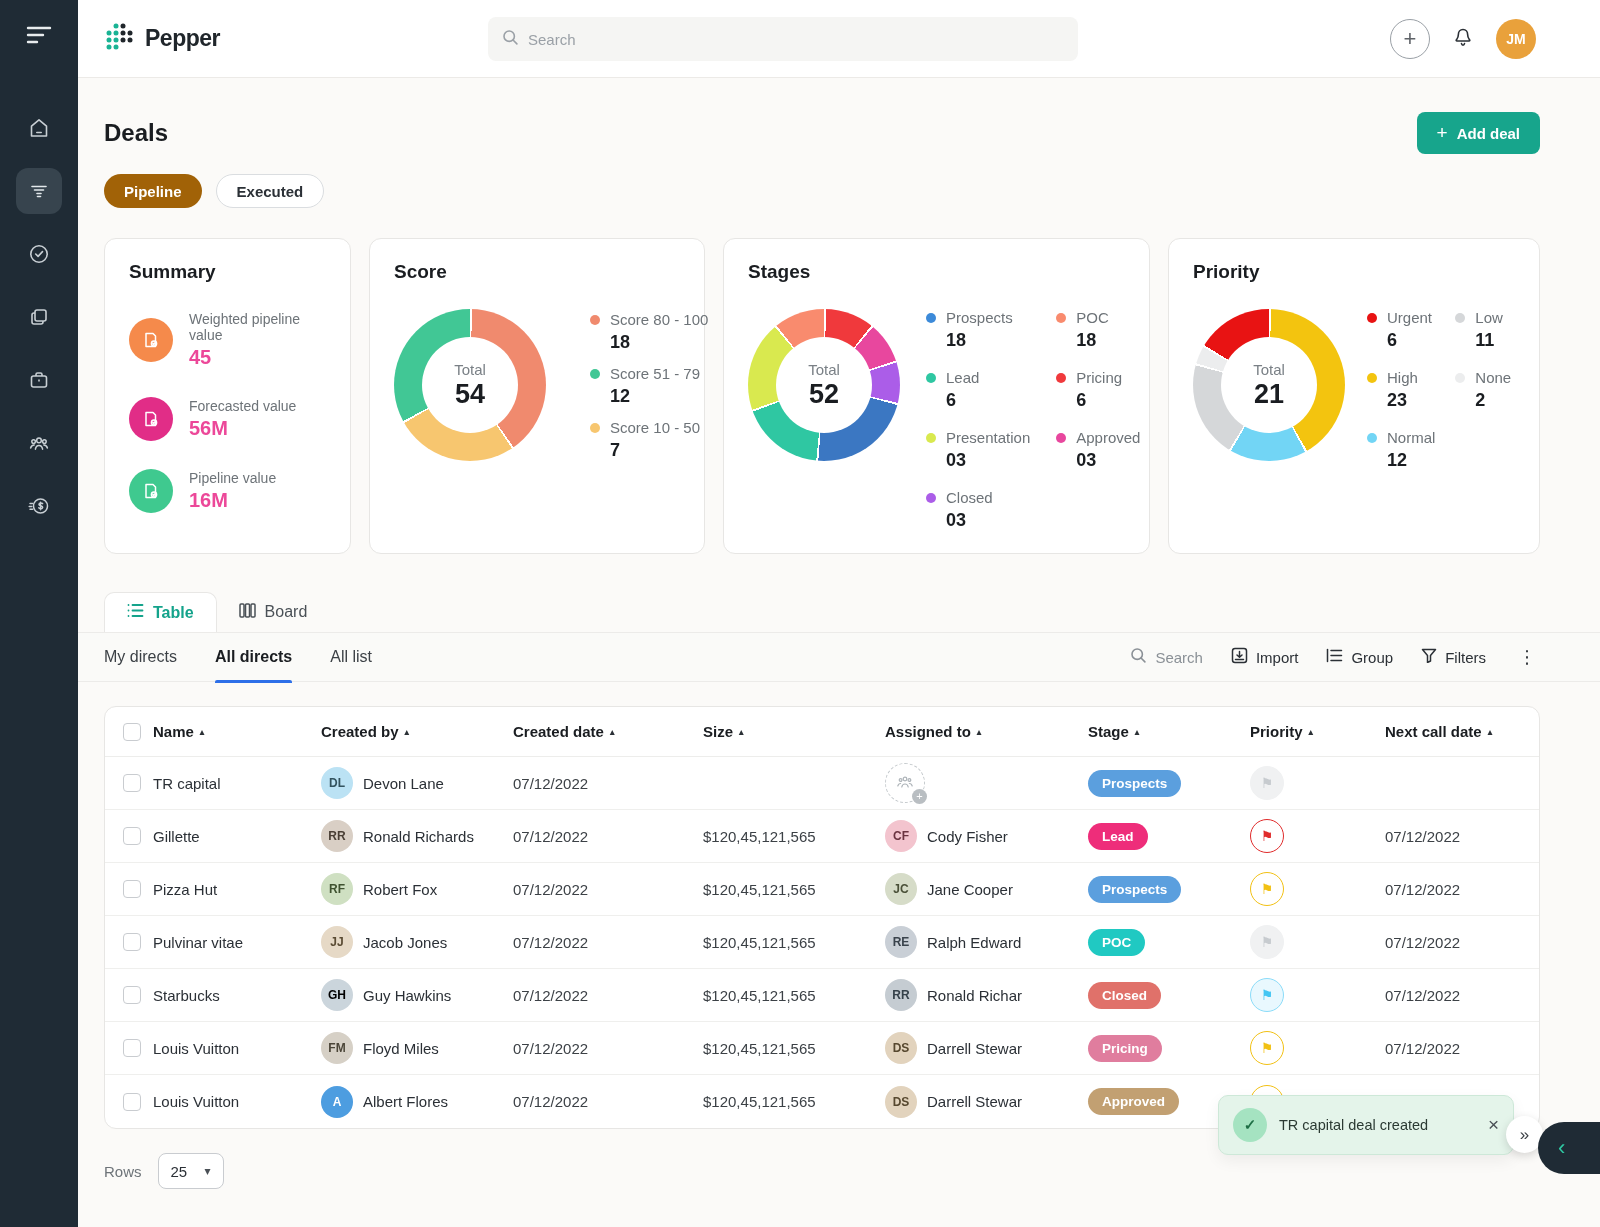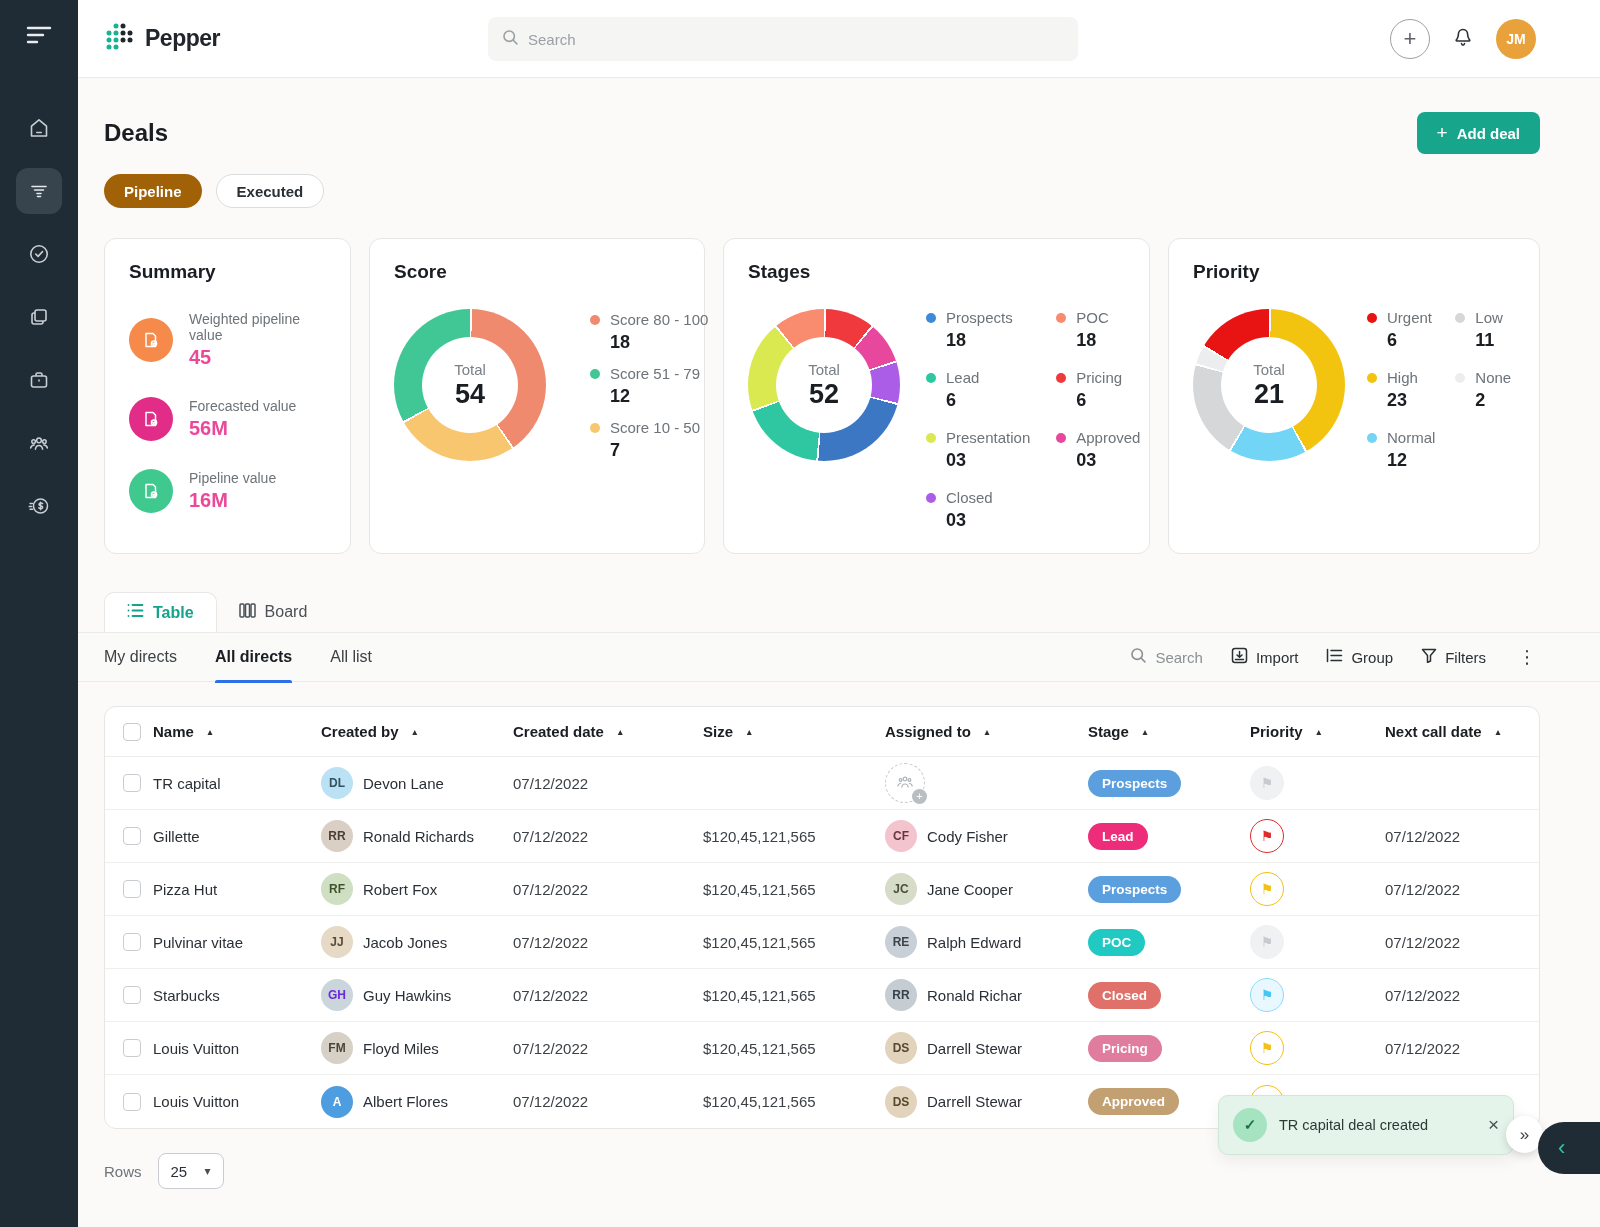--- a/index.html
+++ b/index.html
@@ -85,21 +85,21 @@
   .ltab.active::after { content:""; position:absolute; left:0; right:0; bottom:-1px; height:3px; background:#2D6FE8; border-radius:2px 2px 0 0; }
   .tbl-actions { margin-left:auto; display:flex; align-items:center; gap:28px; }
   .t-act { display:flex; align-items:center; gap:8px; font-size:15px; color:#2B3036; cursor:pointer; }
   .t-act.muted { color:#8A9096; }
   .kebab { font-size:18px; color:#2B3036; cursor:pointer; padding:0 4px; }
 
   
   .tbl { background:#fff; border:1px solid #E7E6E4; border-radius:12px; margin-top:24px; overflow:hidden; }
   .grid-row { display:grid; grid-template-columns:48px 168px 192px 190px 182px 203px 162px 135px auto; align-items:center; }
   .thead { height:50px; border-bottom:1px solid #EDEDEB; }
-  .hcell { font-size:15px; font-weight:700; color:#1A1D21; display:flex; align-items:center; gap:14px; cursor:pointer; }
+  .hcell { font-size:15px; font-weight:700; color:#1A1D21; display:flex; align-items:center; gap:6px; cursor:pointer; }
   .sort { font-size:9px; color:#2B3036; }
   .cb-cell { display:flex; justify-content:flex-end; padding-right:12px; }
   .cbx { width:18px; height:18px; border:1.5px solid #C9CCD0; border-radius:4px; background:#fff; cursor:pointer; }
   .trow { height:53px; border-bottom:1px solid #EFEFED; }
   .trow:last-child { border-bottom:none; }
   .cell { font-size:15px; color:#2B3036; }
   .cell.date, .cell.size { color:#3C4146; }
   .person { display:flex; align-items:center; gap:10px; }
   .avt { width:32px; height:32px; border-radius:50%; display:flex; align-items:center; justify-content:center; font-size:12px; font-weight:700; flex-shrink:0; }
   .assign-empty { width:40px; height:40px; border:1.5px dashed #C5CACD; border-radius:50%; display:flex; align-items:center; justify-content:center; position:relative; cursor:pointer; }
@@ -669,21 +669,21 @@
               <span class="flagc" style="color: rgb(199, 203, 207); border-color: rgb(240, 241, 242); background: rgb(240, 241, 242);">⚑</span>
             </div>
             <div class="cell date">07/12/2022</div>
           </div>
             <div class="grid-row trow">
             <div class="cb-cell">
                 <div class="cbx"></div>
               </div>
             <div class="cell">Starbucks</div>
             <div class="cell person">
-              <span class="avt" style="background: rgb(203, 213, 220); color: #6d28d9;">GH</span>
+              <span class="avt" style="background: rgb(203, 213, 220); color: #000000;">GH</span>
               <span>Guy Hawkins</span>
             </div>
             <div class="cell date">07/12/2022</div>
             <div class="cell size">$120,45,121,565</div>
             <div class="cell person">
 
               <span class="person" style="gap:10px">
                 <span class="avt" style="background: rgb(197, 204, 210); color: rgb(54, 66, 75);">RR</span>
                 <span>Ronald Richar</span>
               </span>

